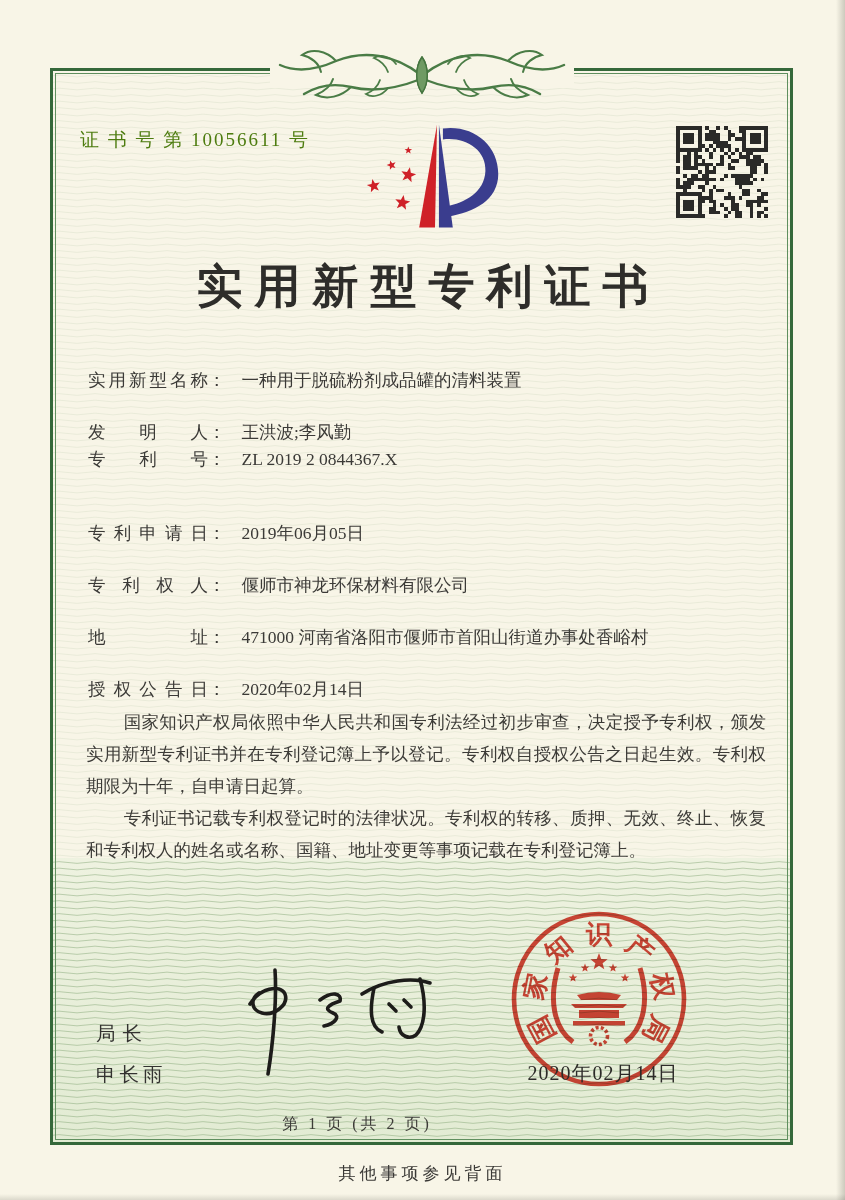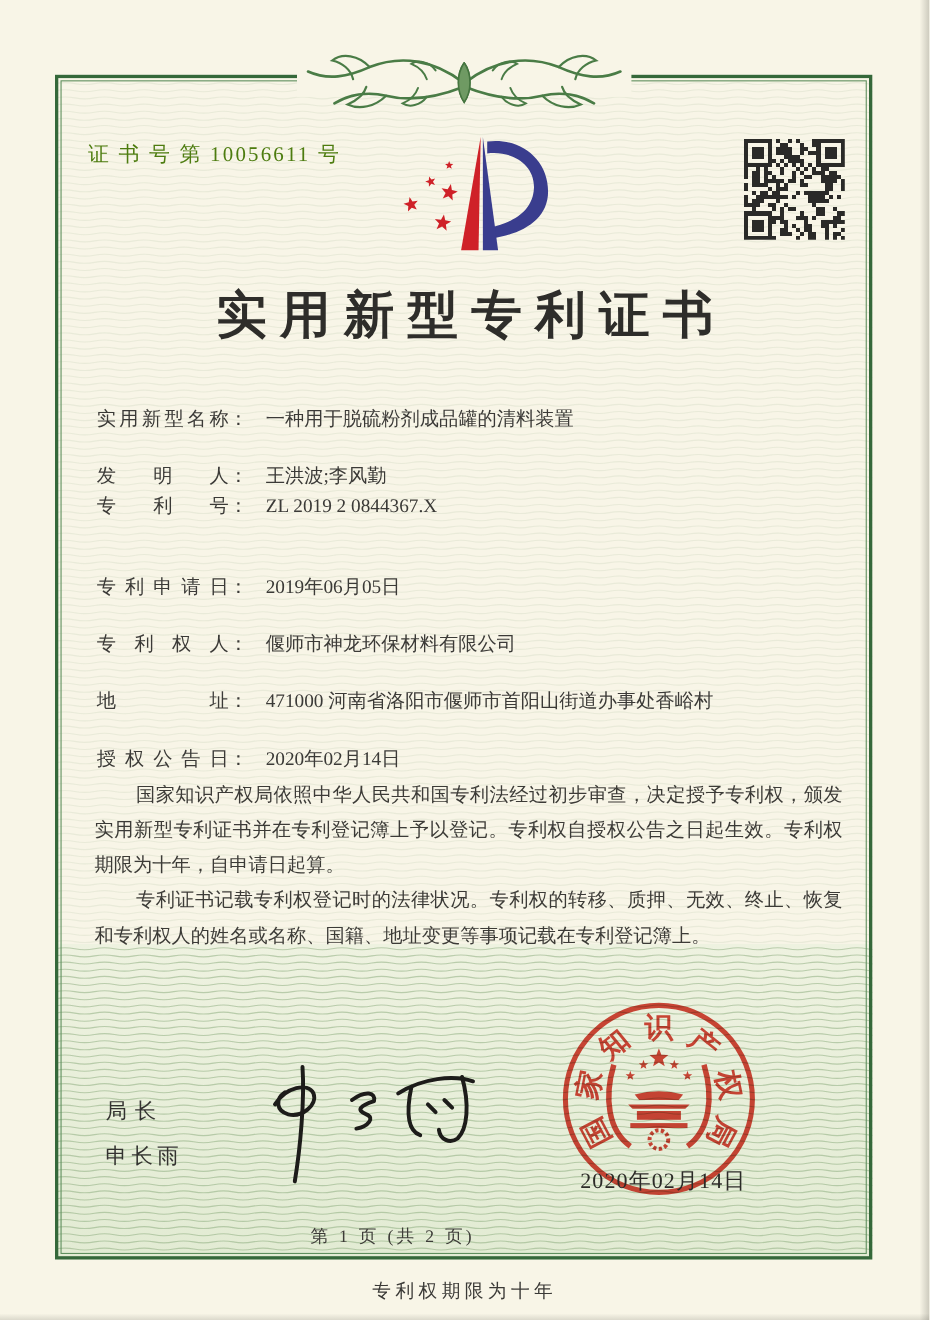--- a/index.html
+++ b/index.html
@@ -38,21 +38,21 @@
     -moz-text-align-last:justify;vertical-align:bottom;}
   .val{margin-left:16px;}
   .frow .pair2{position:absolute;left:342px;top:0;}
   .pair2 .lbl{width:112px;}
 
   .paras{position:absolute;left:86px;top:706px;width:680px;font-size:17.5px;
     line-height:1.83;text-align:justify;color:#3c3b37;}
   .paras p{margin:0;text-indent:2.15em;}
 
   .director{position:absolute;left:96px;top:996px;font-size:19.5px;color:#333230;}
-  .director .t{letter-spacing:7px;}
+  .director .t{letter-spacing:7px;margin-top:24px;}
   .director .n{margin-top:14px;letter-spacing:4px;}
   .sign{position:absolute;left:222px;top:960px;width:238px;height:122px;}
 
   .seal{position:absolute;left:506px;top:906px;width:186px;height:186px;
     opacity:.92;mix-blend-mode:multiply;}
   .seal-date{position:absolute;left:500px;top:1060px;width:206px;text-align:center;
     font-size:20px;letter-spacing:1px;color:#2c2b28;}
 
   .footer-page{position:absolute;left:0;top:1114px;width:714px;text-align:center;
     font-size:16px;letter-spacing:3px;color:#3d3c38;}
@@ -653,16 +653,16 @@
       <text x="53.70248002127997" y="45.04476125049423" fill="#d5382a" font-size="26" font-weight="bold" text-anchor="middle" dominant-baseline="middle" font-family="&quot;Liberation Serif&quot;,&quot;DejaVu Serif&quot;,serif" transform="rotate(-39.3 53.70248002127997 45.04476125049423)">知</text>
       <text x="93" y="31" fill="#d5382a" font-size="26" font-weight="bold" text-anchor="middle" dominant-baseline="middle" font-family="&quot;Liberation Serif&quot;,&quot;DejaVu Serif&quot;,serif" transform="rotate(0.0 93 31)">识</text>
       <text x="132.29751997872003" y="45.04476125049423" fill="#d5382a" font-size="26" font-weight="bold" text-anchor="middle" dominant-baseline="middle" font-family="&quot;Liberation Serif&quot;,&quot;DejaVu Serif&quot;,serif" transform="rotate(39.3 132.29751997872003 45.04476125049423)">产</text>
       <text x="153.7910307368707" y="80.81597020896452" fill="#d5382a" font-size="26" font-weight="bold" text-anchor="middle" dominant-baseline="middle" font-family="&quot;Liberation Serif&quot;,&quot;DejaVu Serif&quot;,serif" transform="rotate(78.7 153.7910307368707 80.81597020896452)">权</text>
       <text x="147.74275075725348" y="122.10723689272521" fill="#d5382a" font-size="26" font-weight="bold" text-anchor="middle" dominant-baseline="middle" font-family="&quot;Liberation Serif&quot;,&quot;DejaVu Serif&quot;,serif" transform="rotate(118.0 147.74275075725348 122.10723689272521)">局</text>
     </g>
 </svg>
 <div class="seal-date">2020年02月14日</div>
 
 <div class="footer-page">第 1 页 (共 2 页)</div>
-<div class="back-note">专利权期限为十年</div>
+<div class="back-note">其他事项参见背面</div>
 
 <div class="edge-shadow-r"></div>
 <div class="edge-shadow-b"></div>
 
 </body></html>

